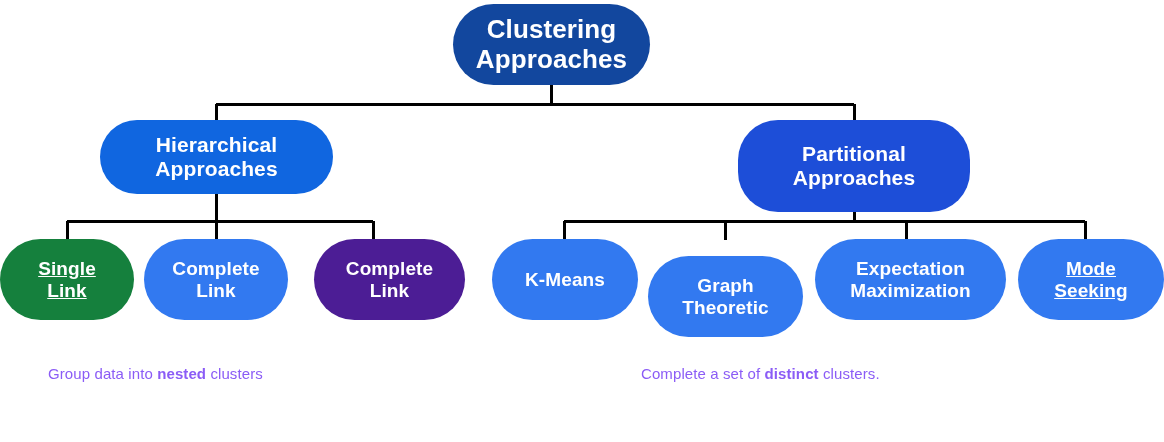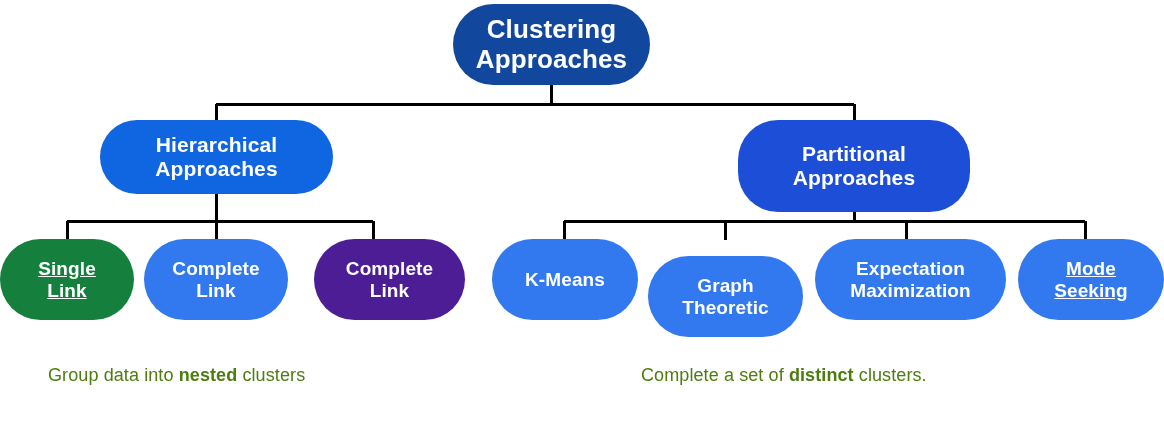--- a/index.html
+++ b/index.html
@@ -51,22 +51,22 @@
     border-radius: 42px;
     font-size: 19px;
     letter-spacing: 0.1px;
   }
   .node-label {
     padding: 0 10px;
     white-space: pre-line;
   }
   .caption {
     position: absolute;
-    font-size: 18px;
-    color: #4d7c0f;
+    font-size: 15px;
+    color: #8b5cf6;
     font-weight: normal;
     white-space: nowrap;
     letter-spacing: 0.1px;
   }
   .caption b {
     font-weight: bold;
   }
 </style>
 </head>
 <body>

